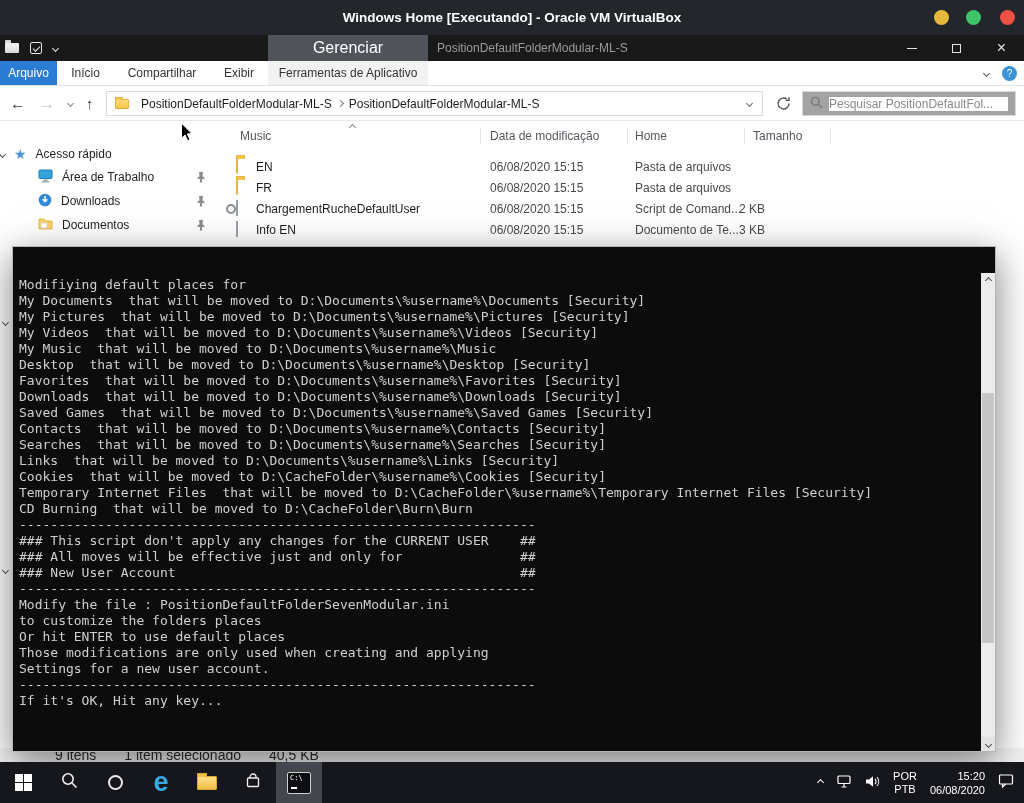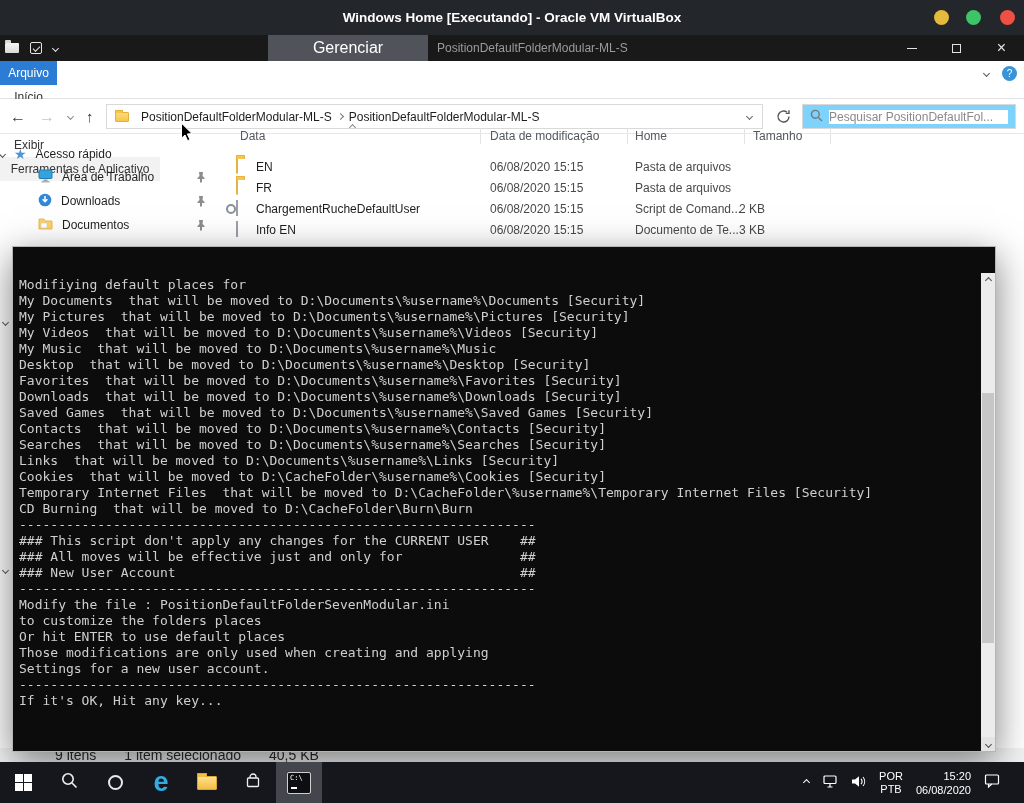--- a/index.html
+++ b/index.html
@@ -29,21 +29,21 @@
   .chev.right { transform: rotate(-45deg); }
 
   .manage-tab { position: absolute; left: 268px; top: 0; width: 160px; height: 26px; background: #50545a; color: #fff; font-size: 16px; text-align: center; line-height: 26px; }
   .exp-title { position: absolute; left: 437px; top: 0; line-height: 26px; color: #9b9b9b; font-size: 12px; white-space: nowrap; }
   .exp-controls { position: absolute; right: 0; top: 0; height: 26px; display: flex; color: #e3e3e3; }
   .wbtn { width: 45px; display: flex; align-items: center; justify-content: center; }
   .glyph-min { width: 10px; height: 1px; background: currentColor; }
   .glyph-max { width: 9px; height: 9px; border: 1px solid currentColor; }
   .glyph-close::before { content: "×"; font-size: 16px; line-height: 1; }
 
-  .ribbon { position: relative; height: 38px; background: #fff; border-bottom: 1px solid #e2e2e2; display: flex; font-size: 12px; color: #333; flex-direction: column; }
+  .ribbon { position: relative; height: 25px; background: #fff; border-bottom: 1px solid #e2e2e2; display: flex; font-size: 12px; color: #333; }
   .rtab { line-height: 24px; text-align: center; }
   .rtab.arquivo { width: 57px; background: #2a7cd4; color: #fff; }
   .rtab.inicio { width: 57px; }
   .rtab.compartilhar { width: 96px; }
   .rtab.exibir { width: 58px; }
   .rtab.ferramentas { width: 160px; background: #f2f2f2; }
   .ribbon-right { position: absolute; right: 7px; top: 0; height: 25px; display: flex; align-items: center; gap: 13px; color: #555; }
   .help-btn { width: 15px; height: 15px; border-radius: 50%; background: #3a93d6; color: #fff; font-size: 10px; text-align: center; line-height: 15px; }
   .help-btn::before { content: "?"; }
 
@@ -54,21 +54,21 @@
   .nav-chev { color: #8a8a8a; }
   .nav-up { color: #3d3d3d; font-size: 15px; }
   .addr-box { position: absolute; left: 106px; top: 5px; width: 657px; height: 25px; border: 1px solid #d9d9d9; background: #fff; display: flex; align-items: center; font-size: 12px; color: #1d1d1d; }
   .mini-folder { width: 14px; height: 10px; background: linear-gradient(#ffd978,#f6c74c); border: 1px solid #e2b13c; border-radius: 1px; position: relative; margin: 0 7px 0 8px; flex: none; }
   .mini-folder::before { content:""; position: absolute; top: -3px; left: -1px; width: 6px; height: 2px; background: #f6c74c; border: 1px solid #e2b13c; border-bottom: none; border-radius: 1px 1px 0 0; }
   .crumb { padding: 0 5px; white-space: nowrap; }
   .crumb-sep { color: #777; margin: 0 1px; }
   .addr-spacer { flex: 1; }
   .addr-chev { color: #666; margin-right: 10px; }
   .refresh-btn { position: absolute; left: 776px; top: 10px; }
-  .search-box { position: absolute; left: 802px; top: 5px; width: 214px; height: 25px; border: 1px solid #d9d9d9; background: #7dd3fc; display: flex; align-items: center; gap: 6px; padding: 0 7px; }
+  .search-box { position: absolute; left: 802px; top: 5px; width: 214px; height: 25px; border: 1px solid #d9d9d9; background: #a3a3a3; display: flex; align-items: center; gap: 6px; padding: 0 7px; }
   .search-box input { border: none; outline: none; flex: 1; font-size: 12px; color: #333; font-family: "Liberation Sans", sans-serif; min-width: 0; }
   .search-box input::placeholder { color: #8a8a8a; }
 
   .exp-main { position: absolute; top: 86px; left: 0; right: 0; bottom: 14px; display: flex; overflow: hidden; }
   .sidebar { width: 230px; padding-top: 22px; font-size: 12px; color: #1f1f1f; flex: none; }
   .qa-header { display: flex; align-items: center; gap: 9px; height: 22px; }
   .qa-chev { color: #555; }
   .star-icon { color: #4a96d9; font-size: 14px; line-height: 1; }
   .star-icon::before { content: "★"; }
   .sb-item { display: flex; align-items: center; gap: 9px; padding-left: 38px; height: 24px; position: relative; }
@@ -129,21 +129,21 @@
   .win-logo { width: 17px; height: 17px; display: grid; grid-template-columns: 8px 8px; grid-template-rows: 8px 8px; gap: 1px; }
   .win-logo span { background: #fff; }
   .cortana-ring { width: 15px; height: 15px; border: 2px solid #eaeaea; border-radius: 50%; }
   .edge-e { color: #35abe2; font-size: 27px; font-weight: bold; line-height: 1; }
   .edge-e::before { content: "e"; }
   .tb-folder { width: 20px; height: 14px; background: linear-gradient(#ffe08a,#f2bd45); border: 1px solid #d9a637; border-radius: 1px; position: relative; }
   .tb-folder::before { content:""; position: absolute; top: -4px; left: -1px; width: 8px; height: 3px; background: #f2bd45; border: 1px solid #d9a637; border-bottom: none; border-radius: 1px 1px 0 0; }
   .cmd-tile { width: 24px; height: 22px; background: #0d0f12; border: 1px solid #cfcfcf; border-radius: 2px; position: relative; }
   .cmd-tile::before { content: "C:\\"; position: absolute; left: 2px; top: 1px; color: #fff; font-size: 7px; font-family: "DejaVu Sans Mono", monospace; }
   .cmd-tile::after { content:""; position: absolute; left: 3px; bottom: 4px; width: 6px; height: 1.3px; background: #fff; }
-  .tray { margin-left: auto; display: flex; align-items: center; gap: 13px; padding-right: 24px; color: #fff; }
+  .tray { margin-left: auto; display: flex; align-items: center; gap: 13px; padding-right: 10px; color: #fff; }
   .tray-chev { color: #fff; }
   .lang-block { font-size: 11px; line-height: 13px; text-align: center; }
   .clock-block { font-size: 11px; line-height: 14px; text-align: right; }
 
   
   .cursor { position: absolute; left: 180px; top: 122px; z-index: 99; pointer-events: none; }
 </style>
 </head>
 <body>
 
@@ -267,21 +267,21 @@
           <svg width="10" height="12" viewBox="0 0 10 12">
               <path d="M3 1h4l-.5 4 2 2v1H6v3L5 12 4 11V8H1.5V7l2-2z" fill="#8c8c8c"></path>
             </svg>
         </span>
       </div>
     </aside>
 
     <section class="filelist">
       <div class="fl-header">
         <span class="sort-chev chev up"></span>
-        <span class="fl-h h-nome">Data</span>
+        <span class="fl-h h-nome">Music</span>
         <span class="fl-h h-data">Data de modificação</span>
         <span class="fl-h h-tipo">Home</span>
         <span class="fl-h h-tam">Tamanho</span>
         <span class="col-sep" style="left:250px"></span>
         <span class="col-sep" style="left:397px"></span>
         <span class="col-sep" style="left:514px"></span>
         <span class="col-sep" style="left:600px"></span>
       </div>
       <div class="fl-rows">
         <div class="fl-row">

